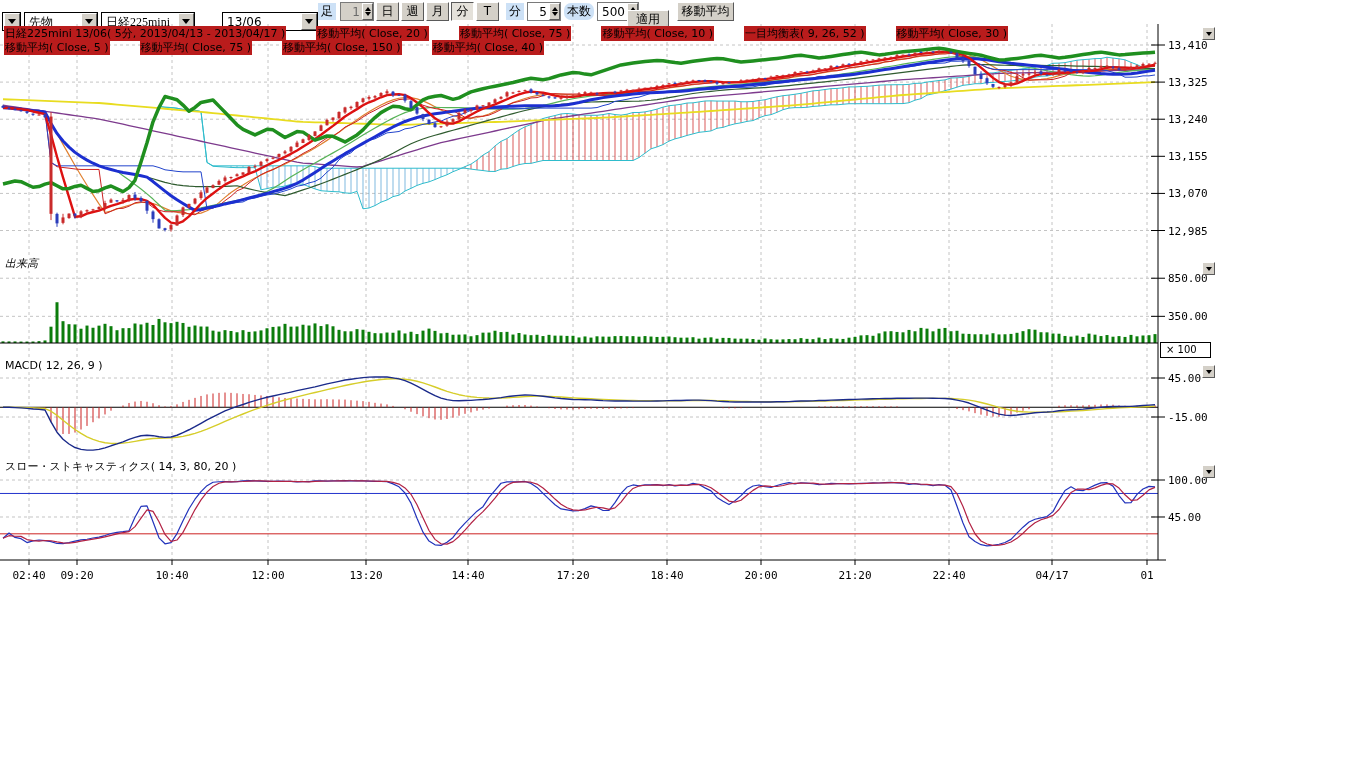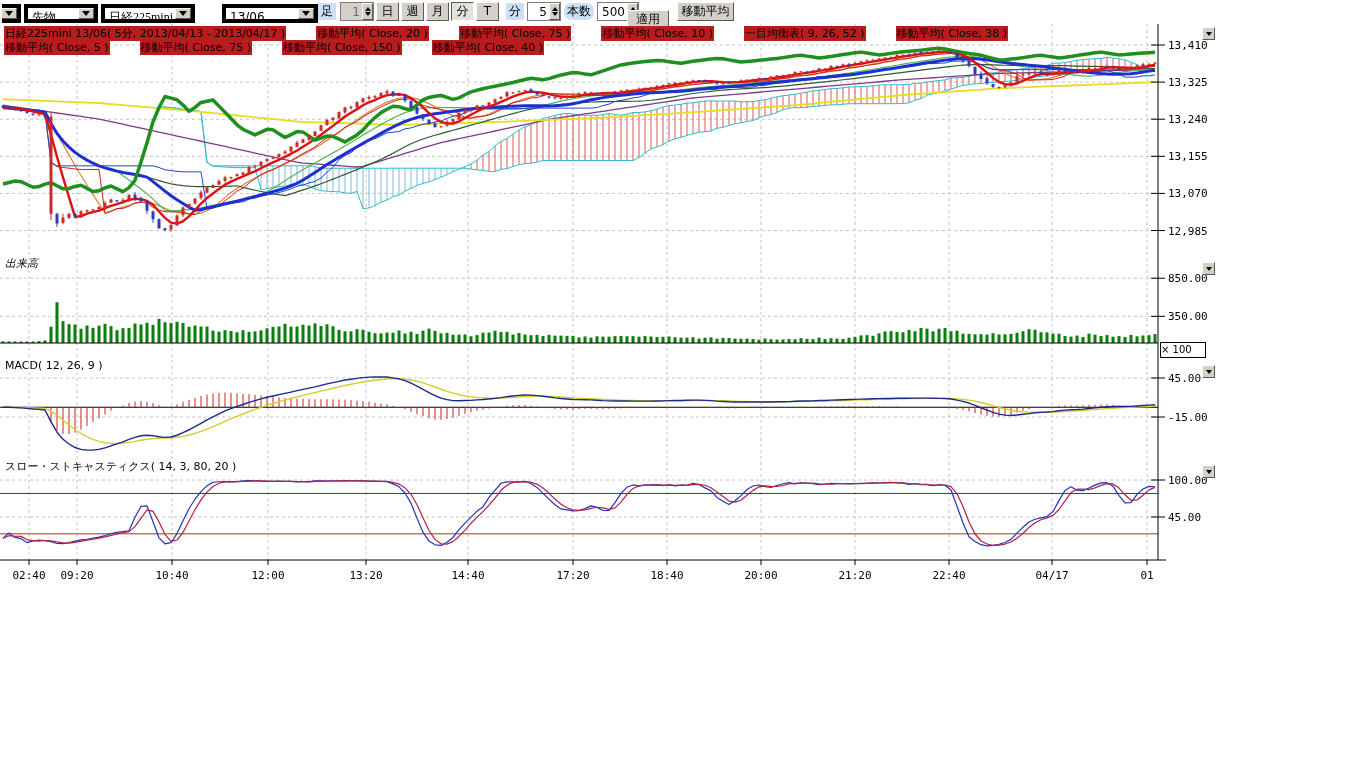--- a/index.html
+++ b/index.html
@@ -1,19 +1,19 @@
 <!DOCTYPE html>
 <html><head>
 <meta charset="utf-8">
 <style>
   html,body{margin:0;padding:0;background:#fff;}
   #app{position:relative;width:1366px;height:768px;background:#ffffff;overflow:hidden;
        font-family:"DejaVu Sans","Liberation Sans",sans-serif;font-size:12px;color:#000;}
   
-  .combo{position:absolute;top:4px;height:19px;background:#fff;border:4px solid #000000;box-sizing:border-box;}
+  .combo{position:absolute;top:12px;height:19px;background:#fff;border:1px solid #000000;box-sizing:border-box;}
   .combo-val{position:absolute;left:4px;top:1px;line-height:16px;font-size:12px;white-space:nowrap;}
   .combo-btn{position:absolute;right:0;top:0;bottom:0;width:16px;background:#d4d0c8;
              border:1px solid;border-color:#ffffff #5a5a5a #5a5a5a #ffffff;
              display:flex;align-items:center;justify-content:center;box-sizing:border-box;}
   .arr-down{width:0;height:0;border-left:4px solid transparent;border-right:4px solid transparent;border-top:5px solid #000;}
   .tbtn{position:absolute;top:2px;height:19px;background:#d4d0c8;border:1px solid;
         border-color:#ffffff #5a5a5a #5a5a5a #ffffff;box-sizing:border-box;text-align:center;
         line-height:16px;font-size:12px;cursor:default;}
   .tbtn.pressed{border-color:#5a5a5a #ffffff #ffffff #5a5a5a;background:#e4e1da;}
   .tlabel{position:absolute;top:3px;height:15px;background:#cde1f6;padding:1px 3px;line-height:14px;font-size:12px;}
@@ -23,21 +23,21 @@
   .spin-btn{position:absolute;right:0;top:0;bottom:0;width:11px;background:#d4d0c8;
             border:1px solid;border-color:#ffffff #5a5a5a #5a5a5a #ffffff;box-sizing:border-box;
             display:flex;flex-direction:column;align-items:center;justify-content:center;gap:1px;}
   .tri-up{width:0;height:0;border-left:3px solid transparent;border-right:3px solid transparent;border-bottom:4px solid #000;}
   .tri-dn{width:0;height:0;border-left:3px solid transparent;border-right:3px solid transparent;border-top:4px solid #000;}
   
   .legend-row{position:absolute;left:4px;white-space:nowrap;font-size:11px;}
   .legend-row span{display:inline-block;margin-right:30px;background:#b91c1c;padding:0 1px;}
   .panel-label{position:absolute;left:4px;font-size:11px;background:#fff;padding:0 1px;white-space:nowrap;}
   .mult-box{position:absolute;left:1160px;top:342px;width:44px;height:14px;border:1px solid #000;
-            background:#fff;font-size:10px;line-height:13px;box-sizing:content-box;}
+            background:#fff;font-size:10px;line-height:13px;padding-left:5px;box-sizing:content-box;}
   .panel-menu{position:absolute;left:1202px;width:13px;height:13px;background:#d4d0c8;
               border:1px solid;border-color:#ffffff #5a5a5a #5a5a5a #ffffff;box-sizing:border-box;
               display:flex;align-items:center;justify-content:center;}
   .panel-menu .arr-down{border-left-width:3px;border-right-width:3px;border-top-width:4px;}
   #chart-svg{position:absolute;left:0;top:0;}
 </style>
 </head>
 <body>
 
 <div id="app">
@@ -1097,21 +1097,21 @@
         <line x1="949" y1="560" x2="949" y2="565" stroke="#000000" stroke-width="1"></line>
         <text x="949" y="579" text-anchor="middle" font-size="11" font-family="&quot;DejaVu Sans Mono&quot;,&quot;Liberation Mono&quot;,monospace" fill="#000">22:40</text>
         <line x1="1052" y1="560" x2="1052" y2="565" stroke="#000000" stroke-width="1"></line>
         <text x="1052" y="579" text-anchor="middle" font-size="11" font-family="&quot;DejaVu Sans Mono&quot;,&quot;Liberation Mono&quot;,monospace" fill="#000">04/17</text>
         <line x1="1147" y1="560" x2="1147" y2="565" stroke="#000000" stroke-width="1"></line>
         <text x="1147" y="579" text-anchor="middle" font-size="11" font-family="&quot;DejaVu Sans Mono&quot;,&quot;Liberation Mono&quot;,monospace" fill="#000">01</text>
       </g>
     </svg>
 
   <div class="legend-row" style="top:26px;">
-    <span>日経225mini 13/06( 5分, 2013/04/13 - 2013/04/17 )</span><span>移動平均( Close, 20 )</span><span>移動平均( Close, 75 )</span><span>移動平均( Close, 10 )</span><span>一目均衡表( 9, 26, 52 )</span><span>移動平均( Close, 38 )</span>
+    <span>日経225mini 13/06( 5分, 2013/04/13 - 2013/04/17 )</span><span>移動平均( Close, 20 )</span><span>移動平均( Close, 75 )</span><span>移動平均( Close, 10 )</span><span>一目均衡表( 9, 26, 52 )</span><span>移動平均( Close, 30 )</span>
   </div>
   <div class="legend-row" style="top:40px;">
     <span>移動平均( Close, 5 )</span><span>移動平均( Close, 75 )</span><span>移動平均( Close, 150 )</span><span>移動平均( Close, 40 )</span>
   </div>
 
   <div class="panel-label" style="top:256px;font-style:italic;">出来高</div>
   <div class="panel-label" style="top:359px;">MACD( 12, 26, 9 )</div>
   <div class="panel-label" style="top:459px;">スロー・ストキャスティクス( 14, 3, 80, 20 )</div>
   <div class="mult-box">× 100</div>
 

